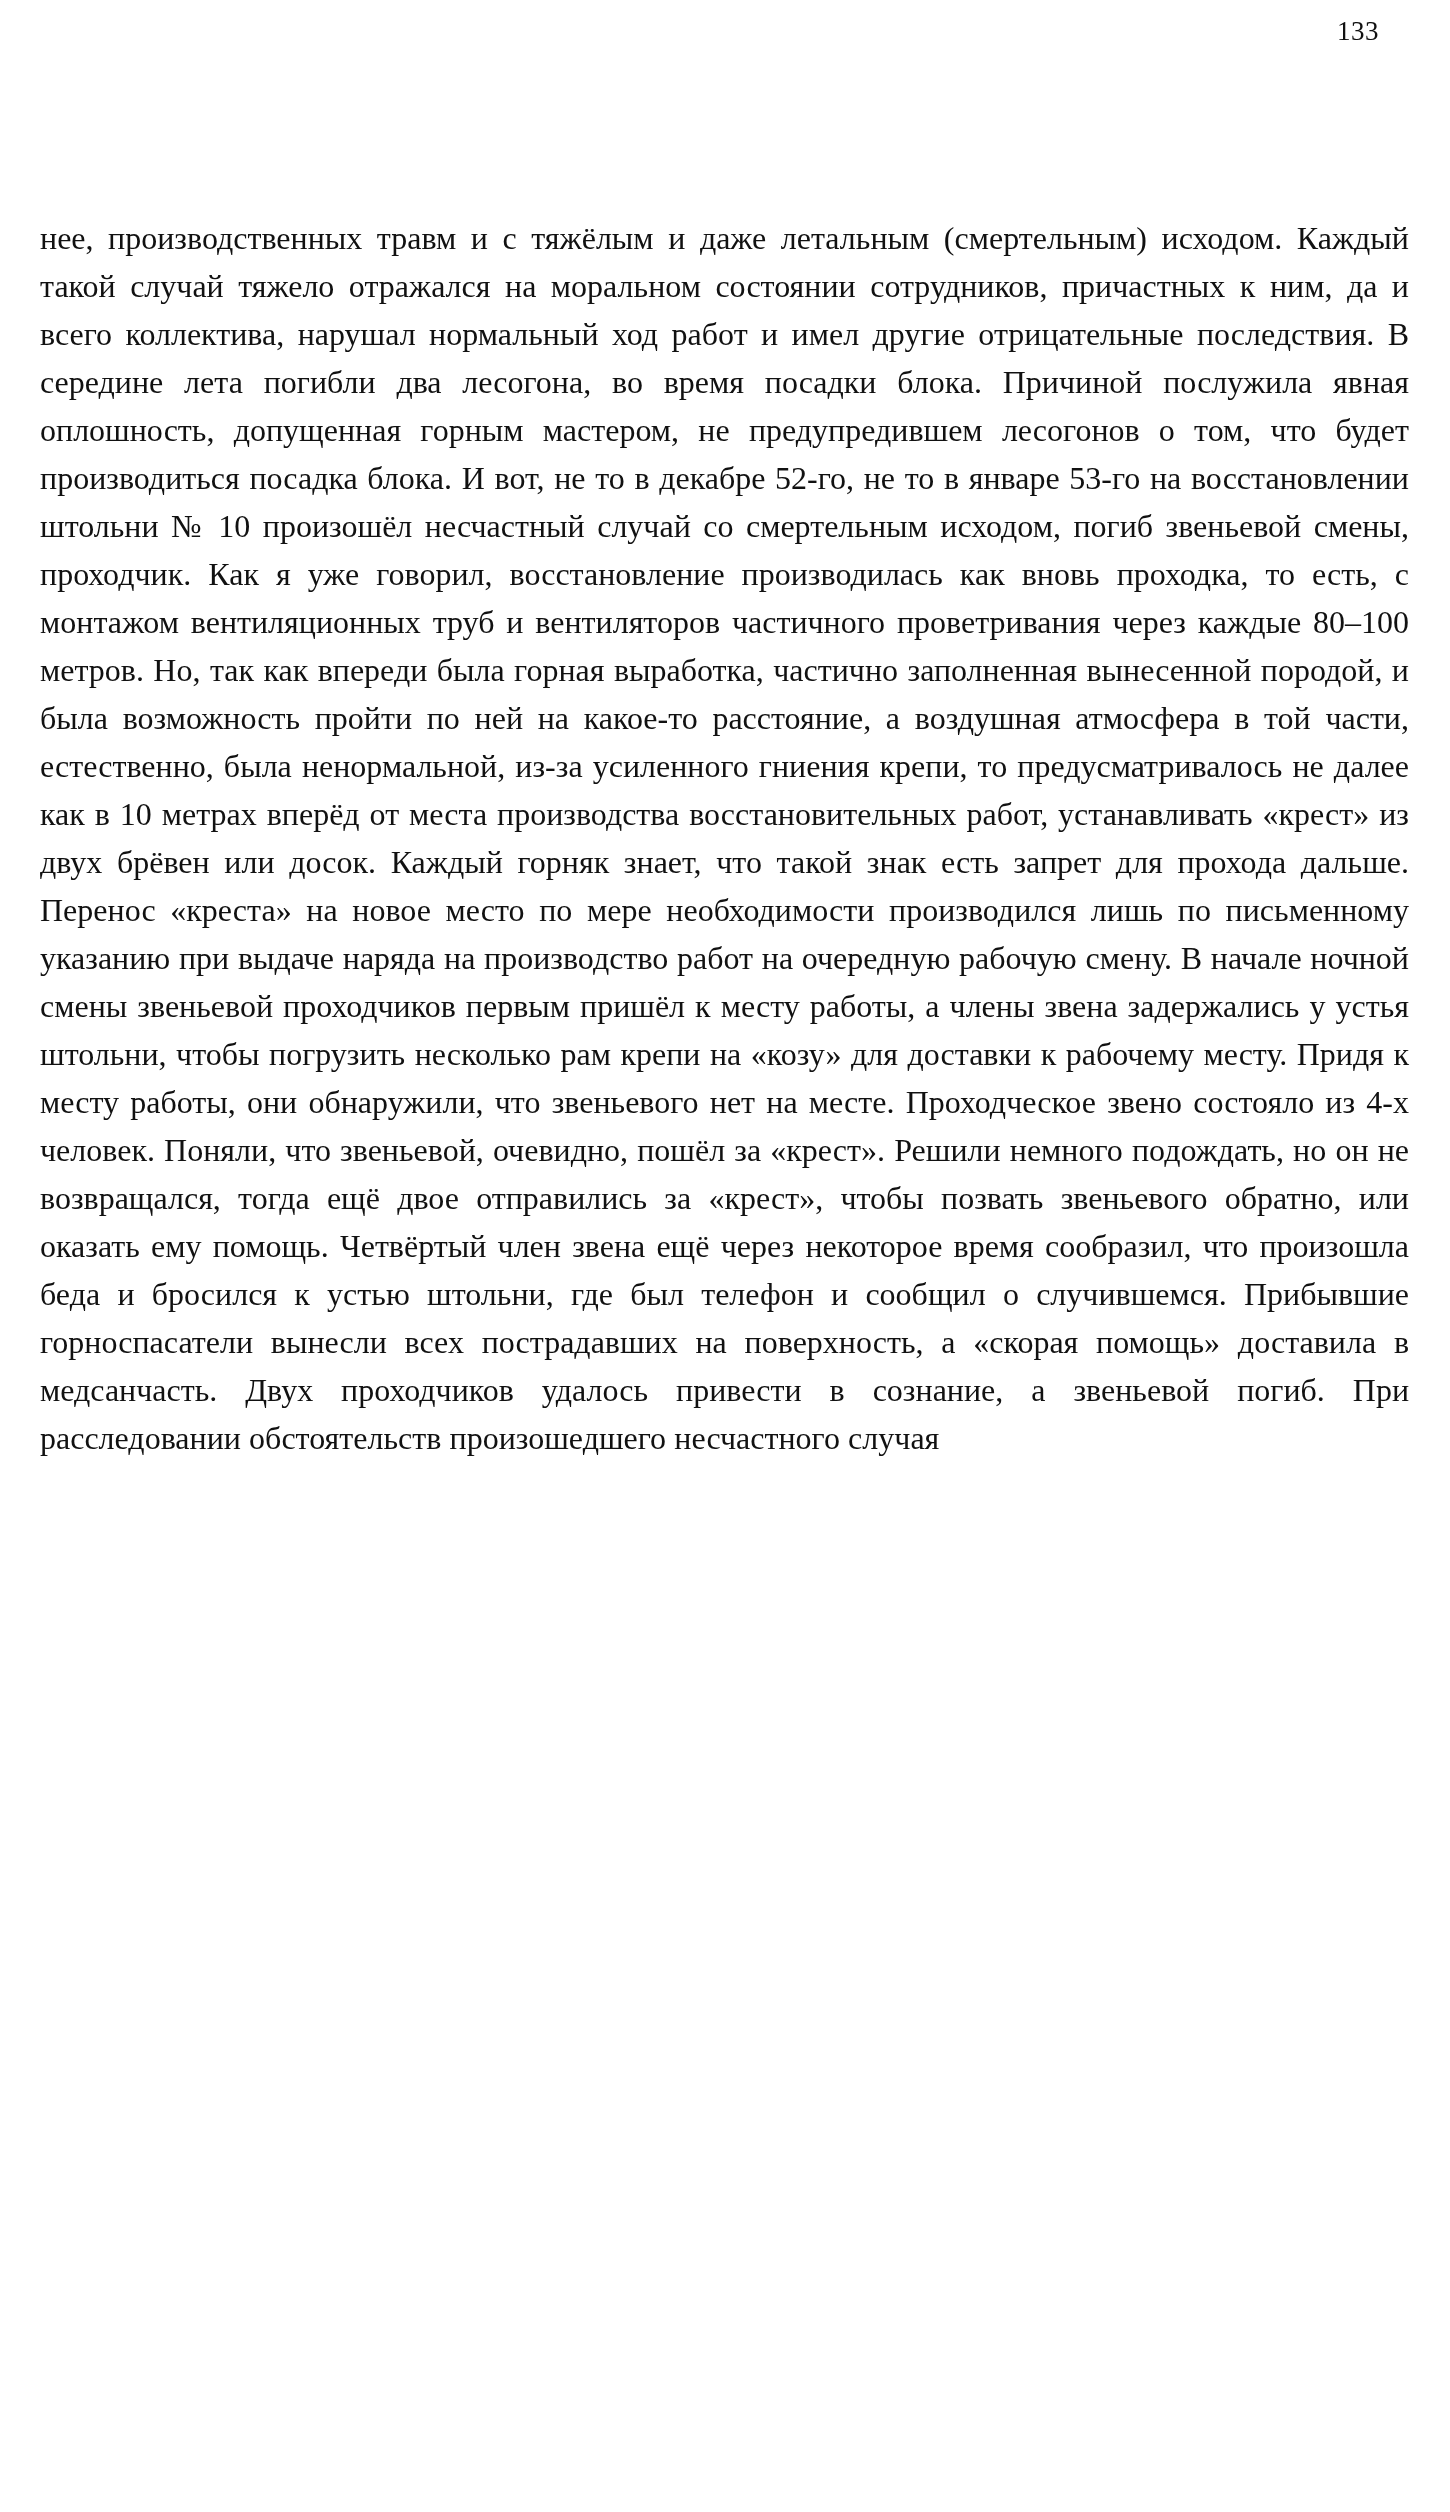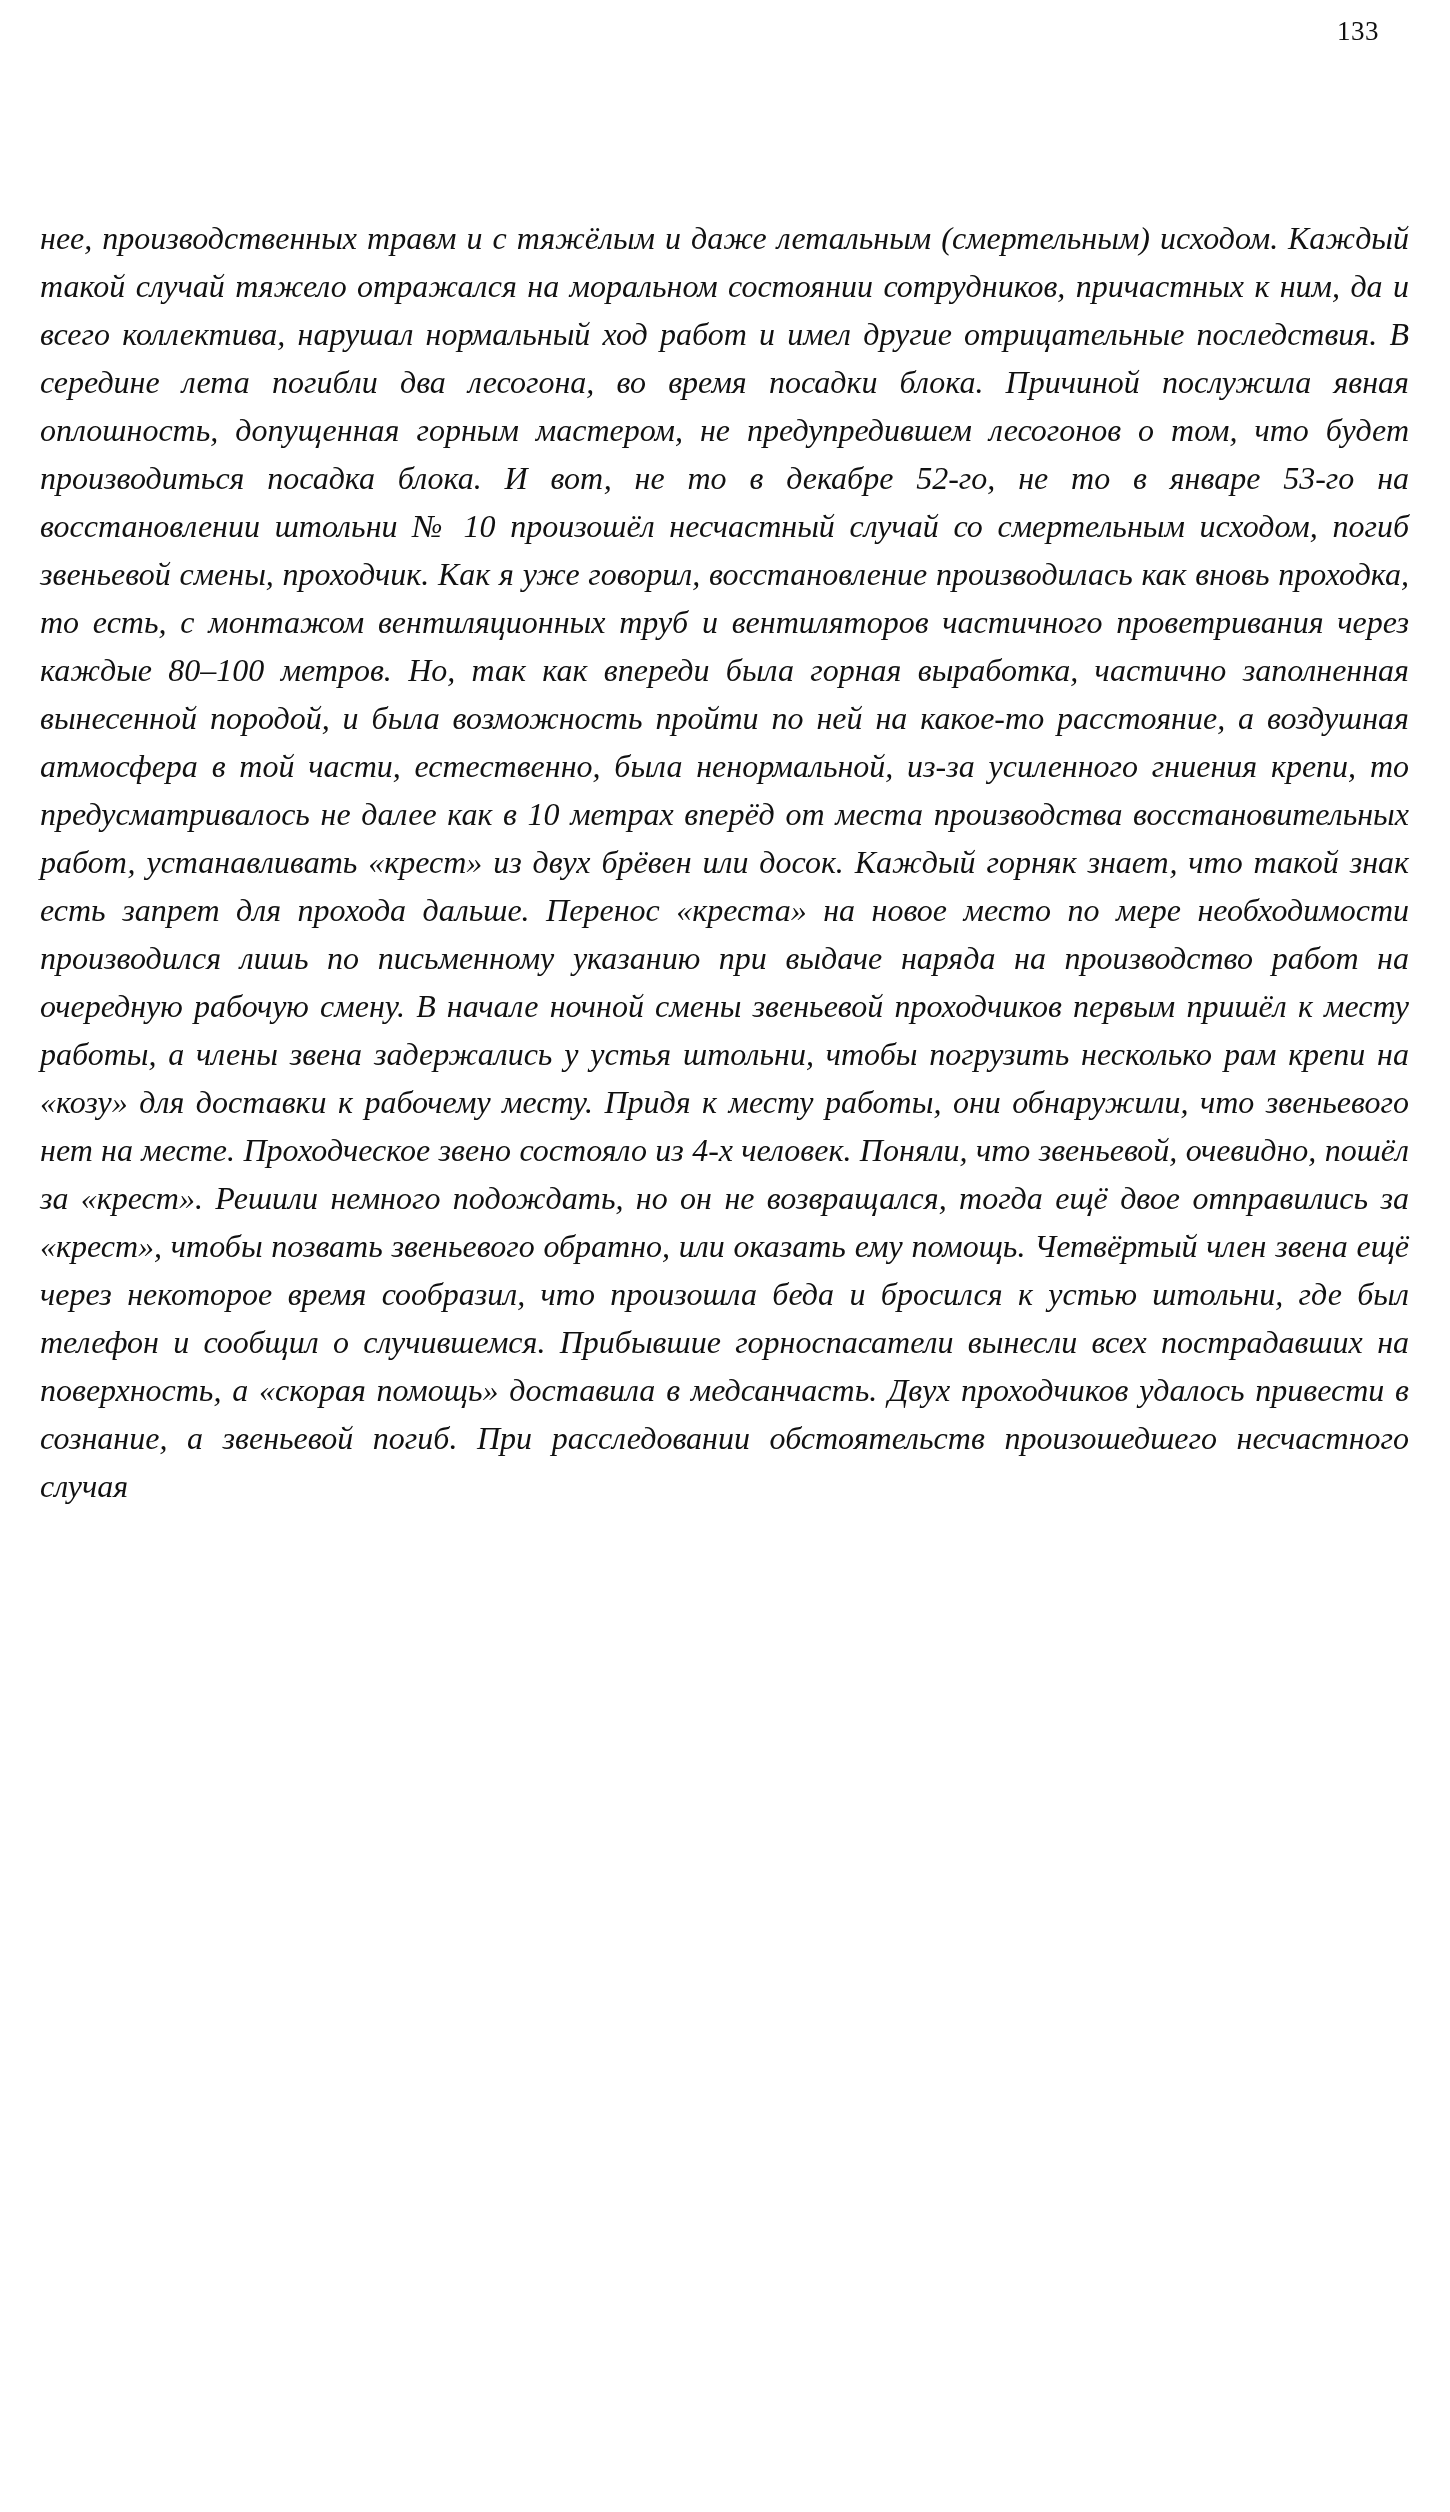--- a/index.html
+++ b/index.html
@@ -40,21 +40,20 @@
     text-justify: inter-word;
     color: #111111;
     hyphens: manual;
     white-space: pre-wrap;
     word-spacing: 0.2px;
   }
   .text-body p {
     margin: 0;
     padding: 0;
     text-indent: 0;
-    font-style: italic;
   }
 </style>
 </head>
 <body>
 
 <div class="page">
   <div class="page-number">133</div>
   <div class="text-body">
     <p>нее, производственных травм и с тяжёлым и даже летальным (смертельным) исходом. Каждый такой случай тяжело отражался на моральном состоянии сотрудников, причастных к ним, да и всего коллектива, нарушал нормальный ход работ и имел другие отрицательные последствия. В середине лета погибли два лесогона, во время посадки блока. Причиной послужила явная оплошность, допущенная горным мастером, не предупредившем лесогонов о том, что будет производиться посадка блока. И вот, не то в декабре 52-го, не то в январе 53-го на восстановлении штольни № 10 произошёл несчастный случай со смертельным исходом, погиб звеньевой смены, проходчик. Как я уже говорил, восстановление производилась как вновь проходка, то есть, с монтажом вентиляционных труб и вентиляторов частичного проветривания через каждые 80–100 метров. Но, так как впереди была горная выработка, частично заполненная вынесенной породой, и была возможность пройти по ней на какое-то расстояние, а воздушная атмосфера в той части, естественно, была ненормальной, из-за усиленного гниения крепи, то предусматривалось не далее как в 10 метрах вперёд от места производства восстановительных работ, устанавливать «крест» из двух брёвен или досок. Каждый горняк знает, что такой знак есть запрет для прохода дальше. Перенос «креста» на новое место по мере необходимости производился лишь по письменному указанию при выдаче наряда на производство работ на очередную рабочую смену. В начале ночной смены звеньевой проходчиков первым пришёл к месту работы, а члены звена задержались у устья штольни, чтобы погрузить несколько рам крепи на «козу» для доставки к рабочему месту. Придя к месту работы, они обнаружили, что звеньевого нет на месте. Проходческое звено состояло из 4-х человек. Поняли, что звеньевой, очевидно, пошёл за «крест». Решили немного подождать, но он не возвращался, тогда ещё двое отправились за «крест», чтобы позвать звеньевого обратно, или оказать ему помощь. Четвёртый член звена ещё через некоторое время сообразил, что произошла беда и бросился к устью штольни, где был телефон и сообщил о случившемся. Прибывшие горноспасатели вынесли всех пострадавших на поверхность, а «скорая помощь» доставила в медсанчасть. Двух проходчиков удалось привести в сознание, а звеньевой погиб. При расследовании обстоятельств произошедшего несчастного случая</p>
   </div>

